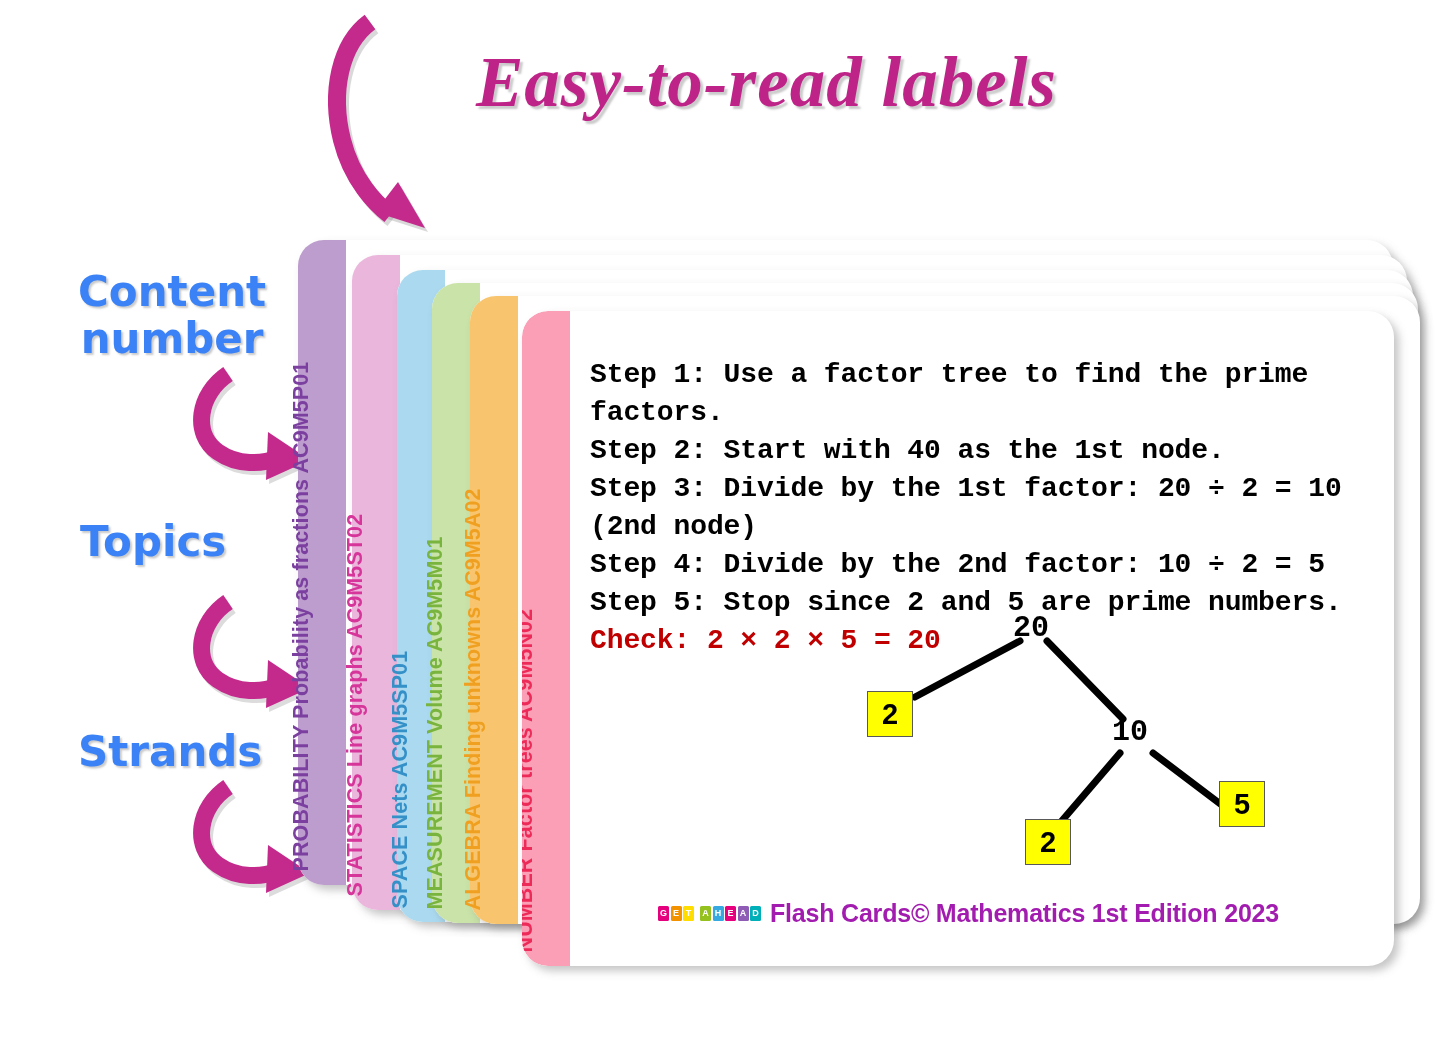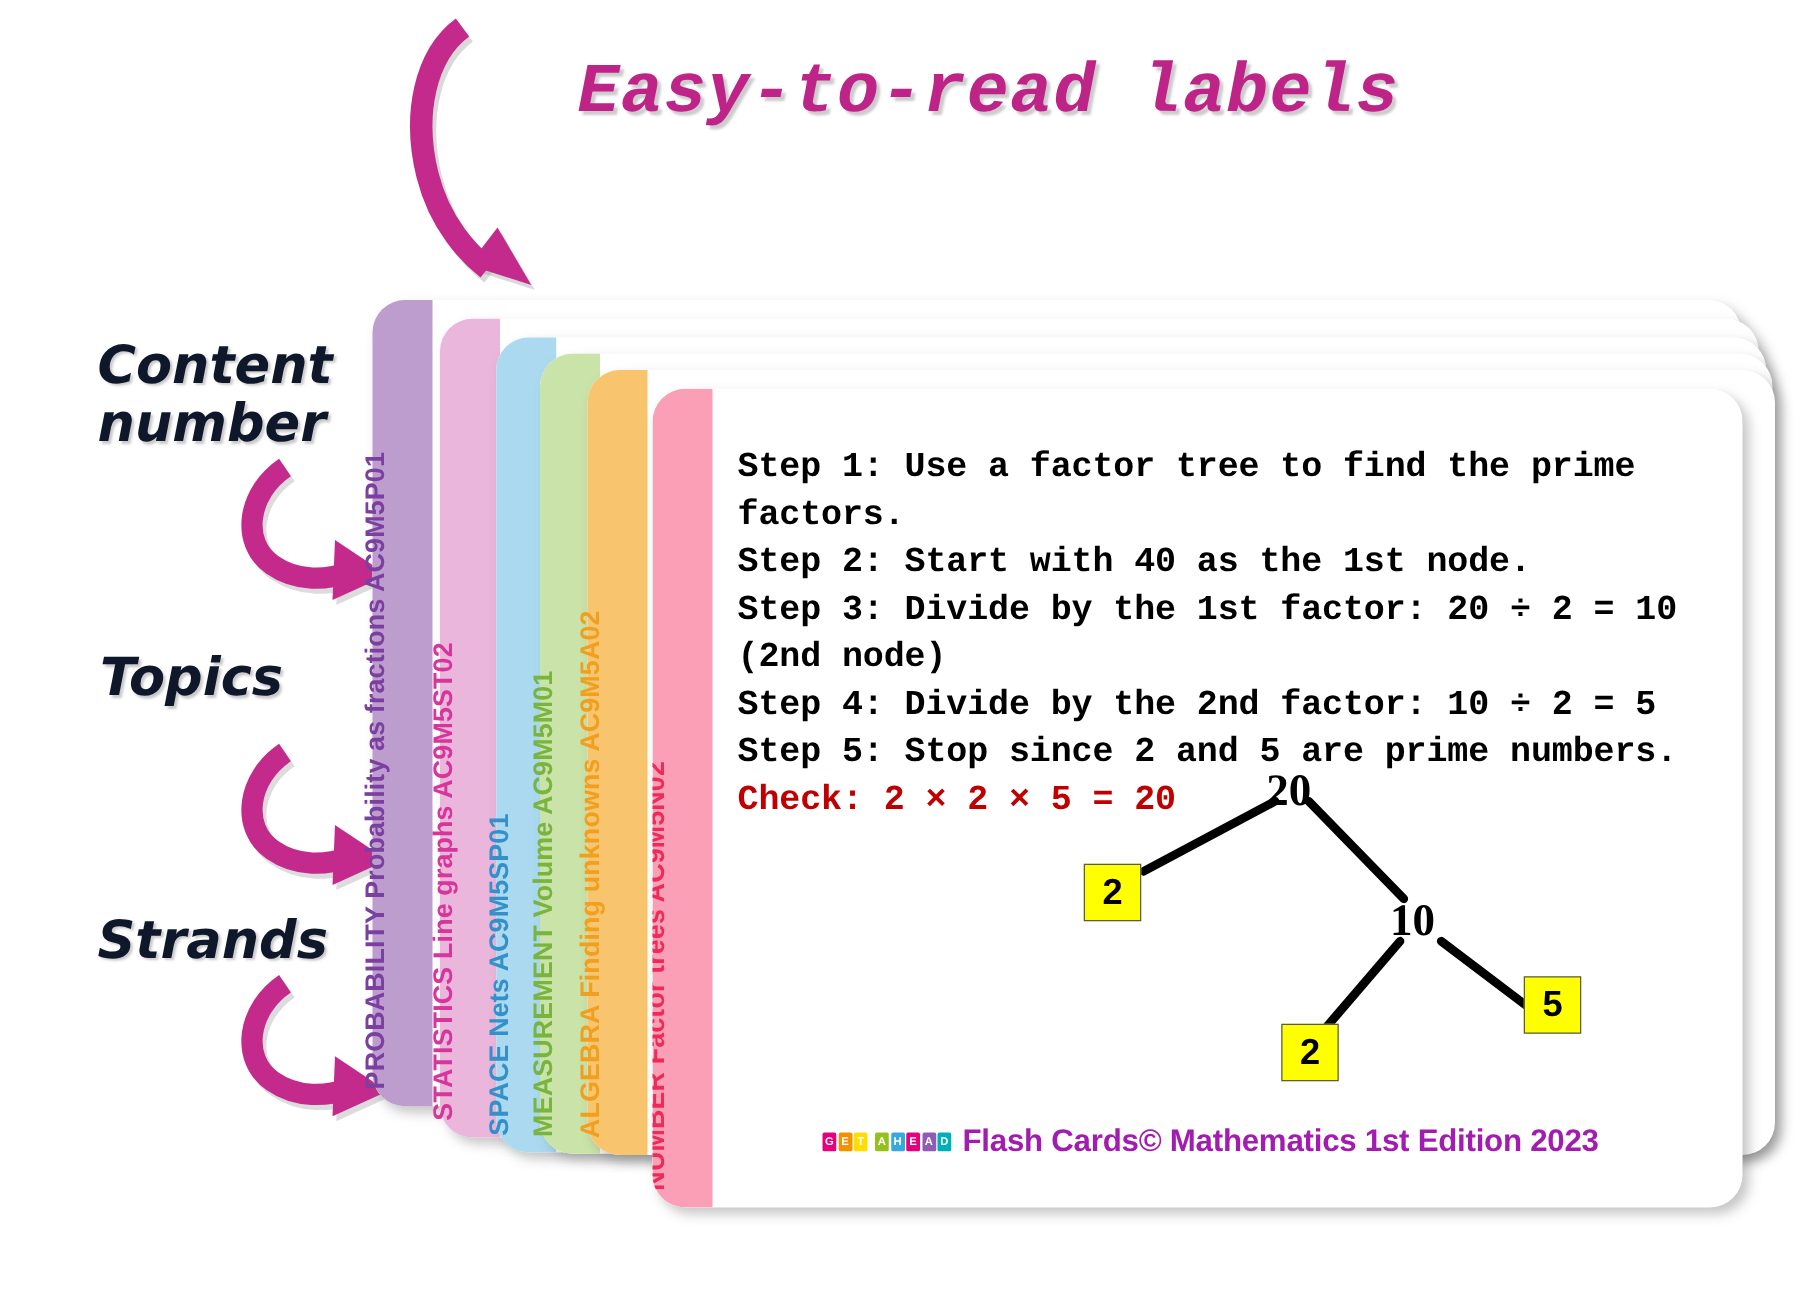--- a/index.html
+++ b/index.html
@@ -17,43 +17,43 @@
   #stage {
     position: absolute;
     left: 0; top: 0;
     width: 1445px;
     height: 1041px;
   }
 
   
   .title {
     position: absolute;
-    left: 462px;
+    left: 476px;
     top: 42px;
-    font-family: Liberation Mono, monospace;
-    font-size: 56px;
+    font-family: Liberation Serif, serif;
+    font-size: 71px;
     font-weight: bold;
     font-style: italic;
     letter-spacing: 1px;
     color: #BE2488;
     text-shadow: 3px 3px 2px rgba(140,140,140,0.45);
     white-space: nowrap;
   }
 
   
   .annot {
     position: absolute;
     font-family: "DejaVu Sans", sans-serif;
     font-size: 42px;
     font-weight: bold;
-    font-style: italic;
-    color: #0f172a;
+    color: #3b82f6;
     text-shadow: 2px 2px 2px rgba(150,150,150,0.5);
     line-height: 1.12;
     white-space: pre-line;
+    text-align: center;
   }
   #annot-content { left: 78px; top: 268px; }
   #annot-topics  { left: 80px; top: 518px; }
   #annot-strands { left: 78px; top: 728px; }
 
   
   .arrow-svg { position: absolute; overflow: visible; }
   #arrow-big  { left: 330px; top: 22px;  width: 140px; height: 215px; }
   #arrow-a    { left: 190px; top: 372px; width: 125px; height: 110px; }
   #arrow-b    { left: 190px; top: 600px; width: 125px; height: 110px; }
@@ -114,22 +114,22 @@
   
   #factor-tree {
     position: absolute;
     left: 185px;
     top: 255px;
     width: 480px;
     height: 300px;
   }
   .tree-num {
     position: absolute;
-    font-family: Liberation Serif, serif;
-    font-size: 36px;
+    font-family: Liberation Mono, monospace;
+    font-size: 30px;
     font-weight: bold;
     color: #000;
   }
   .tree-box {
     position: absolute;
     width: 46px;
     height: 46px;
     background: #FFFF00;
     border: 1.5px solid #595959;
     display: flex;

